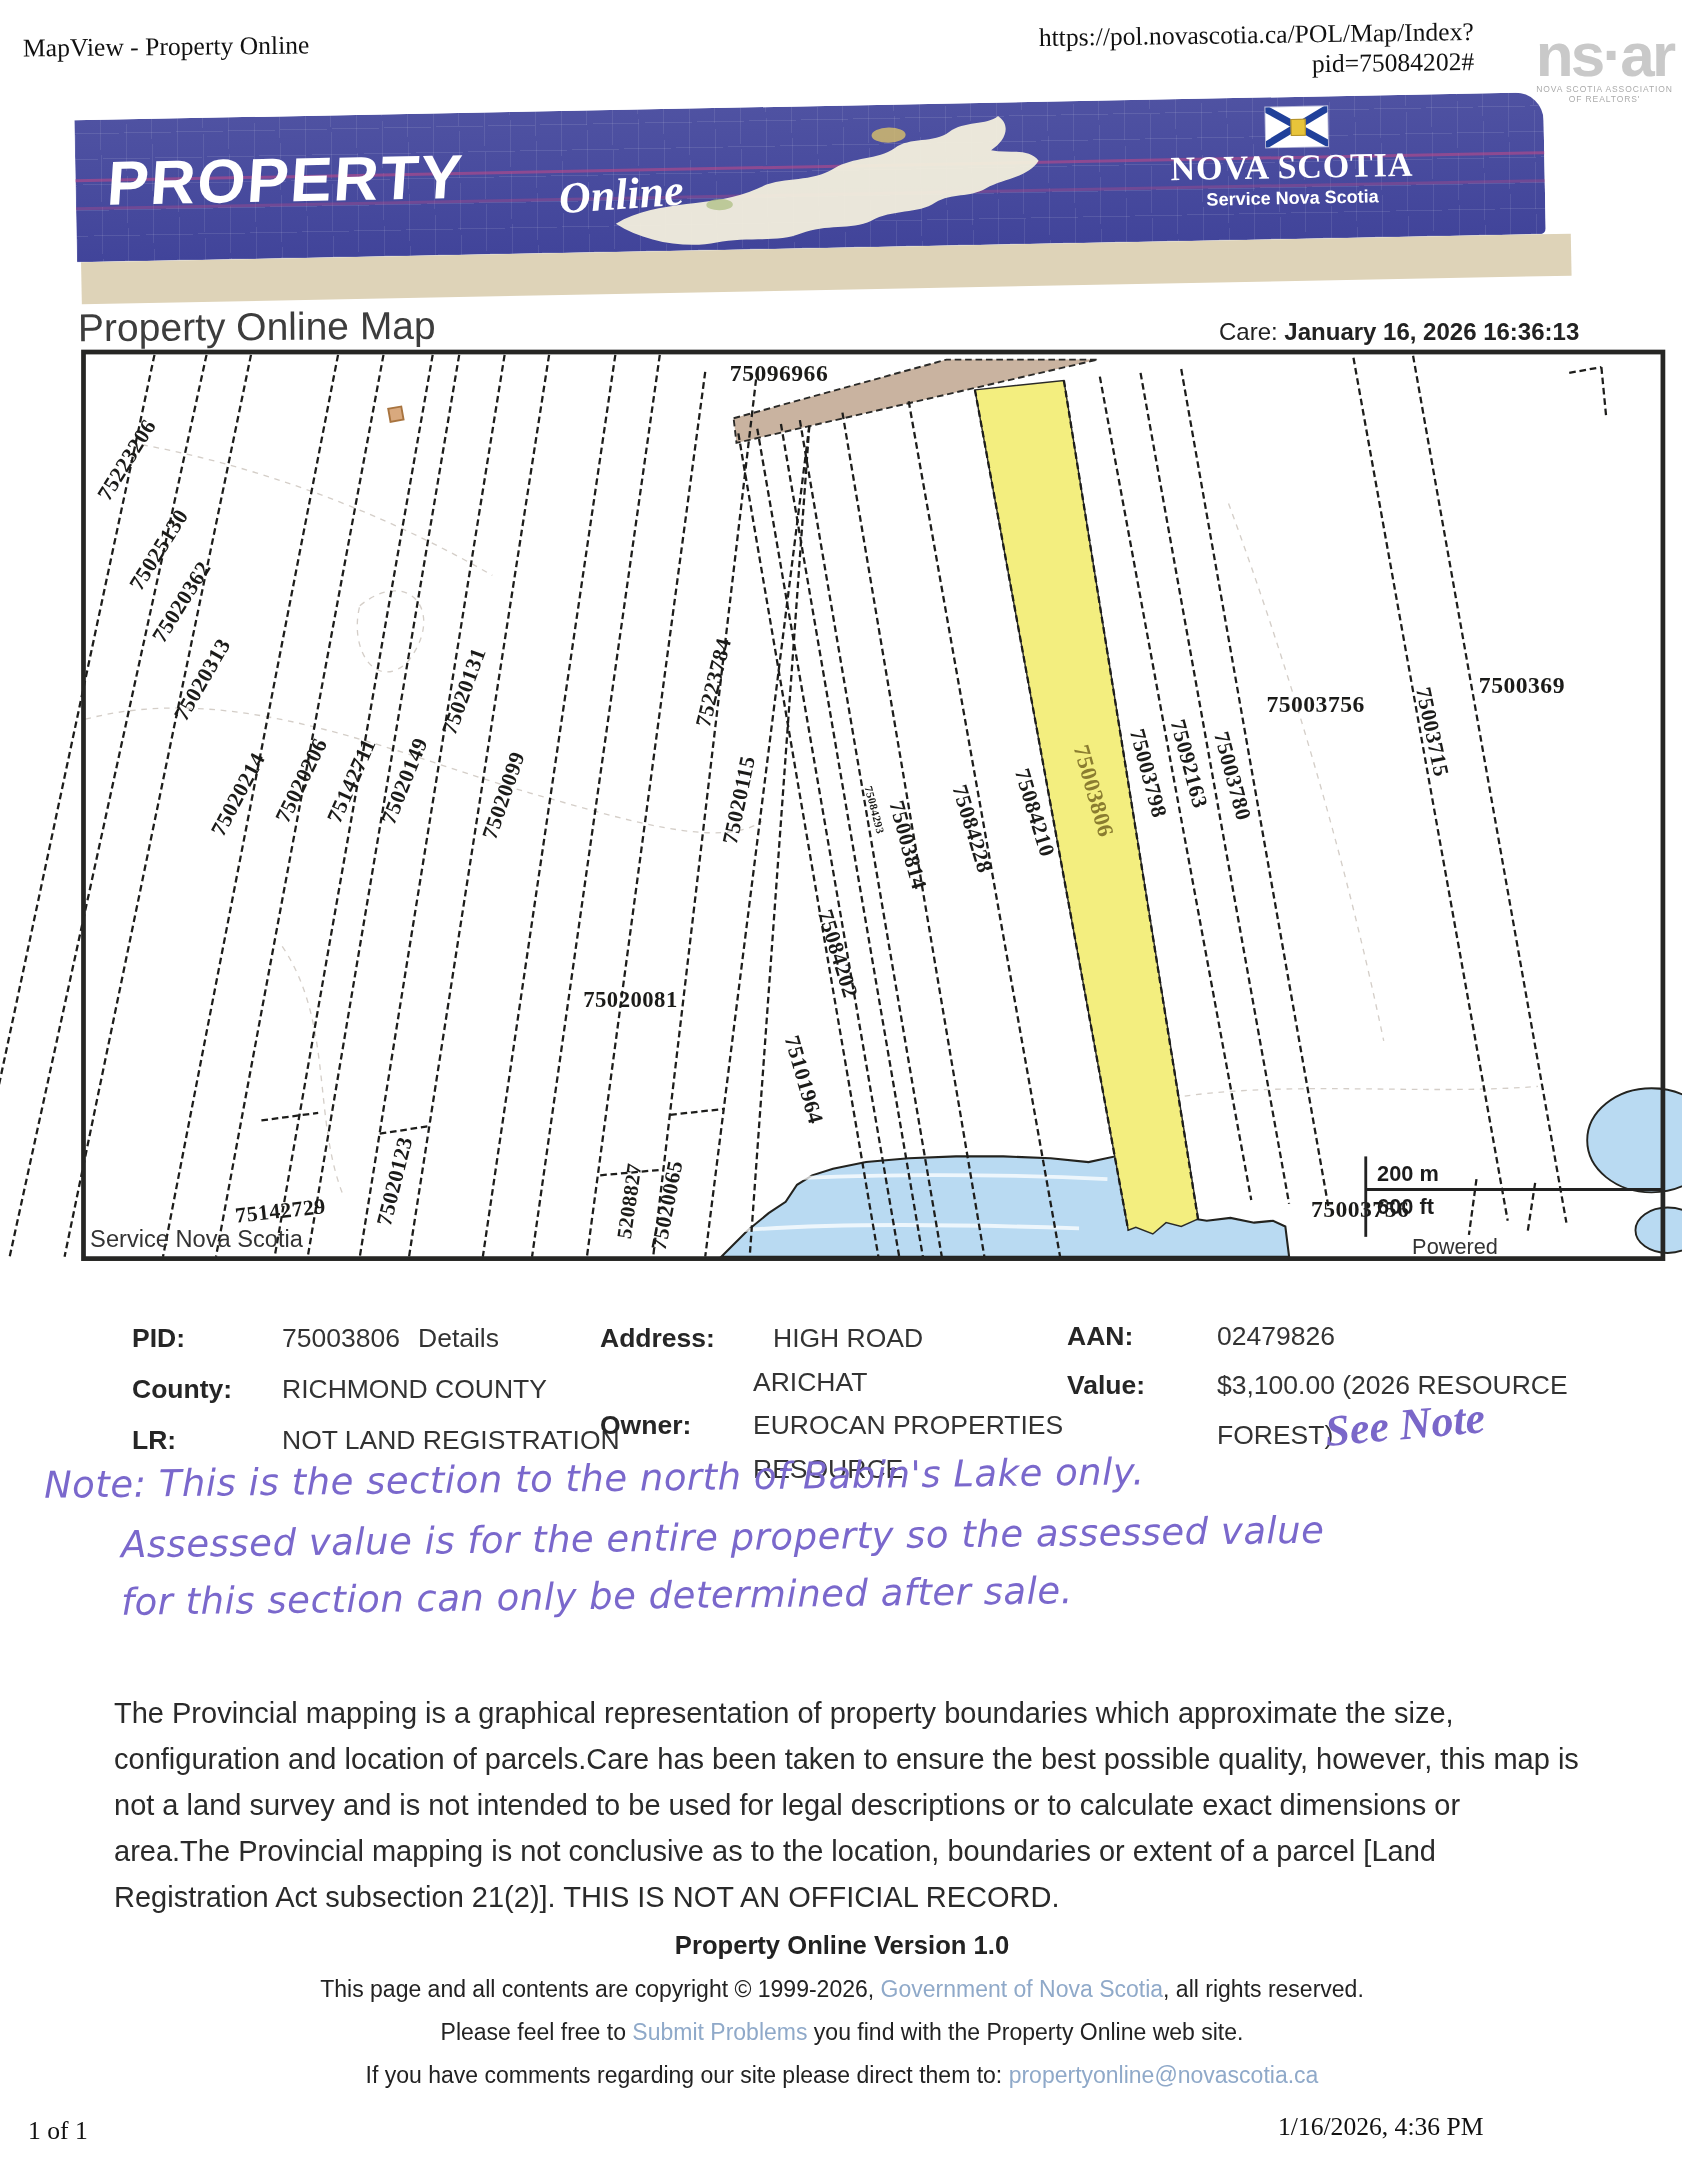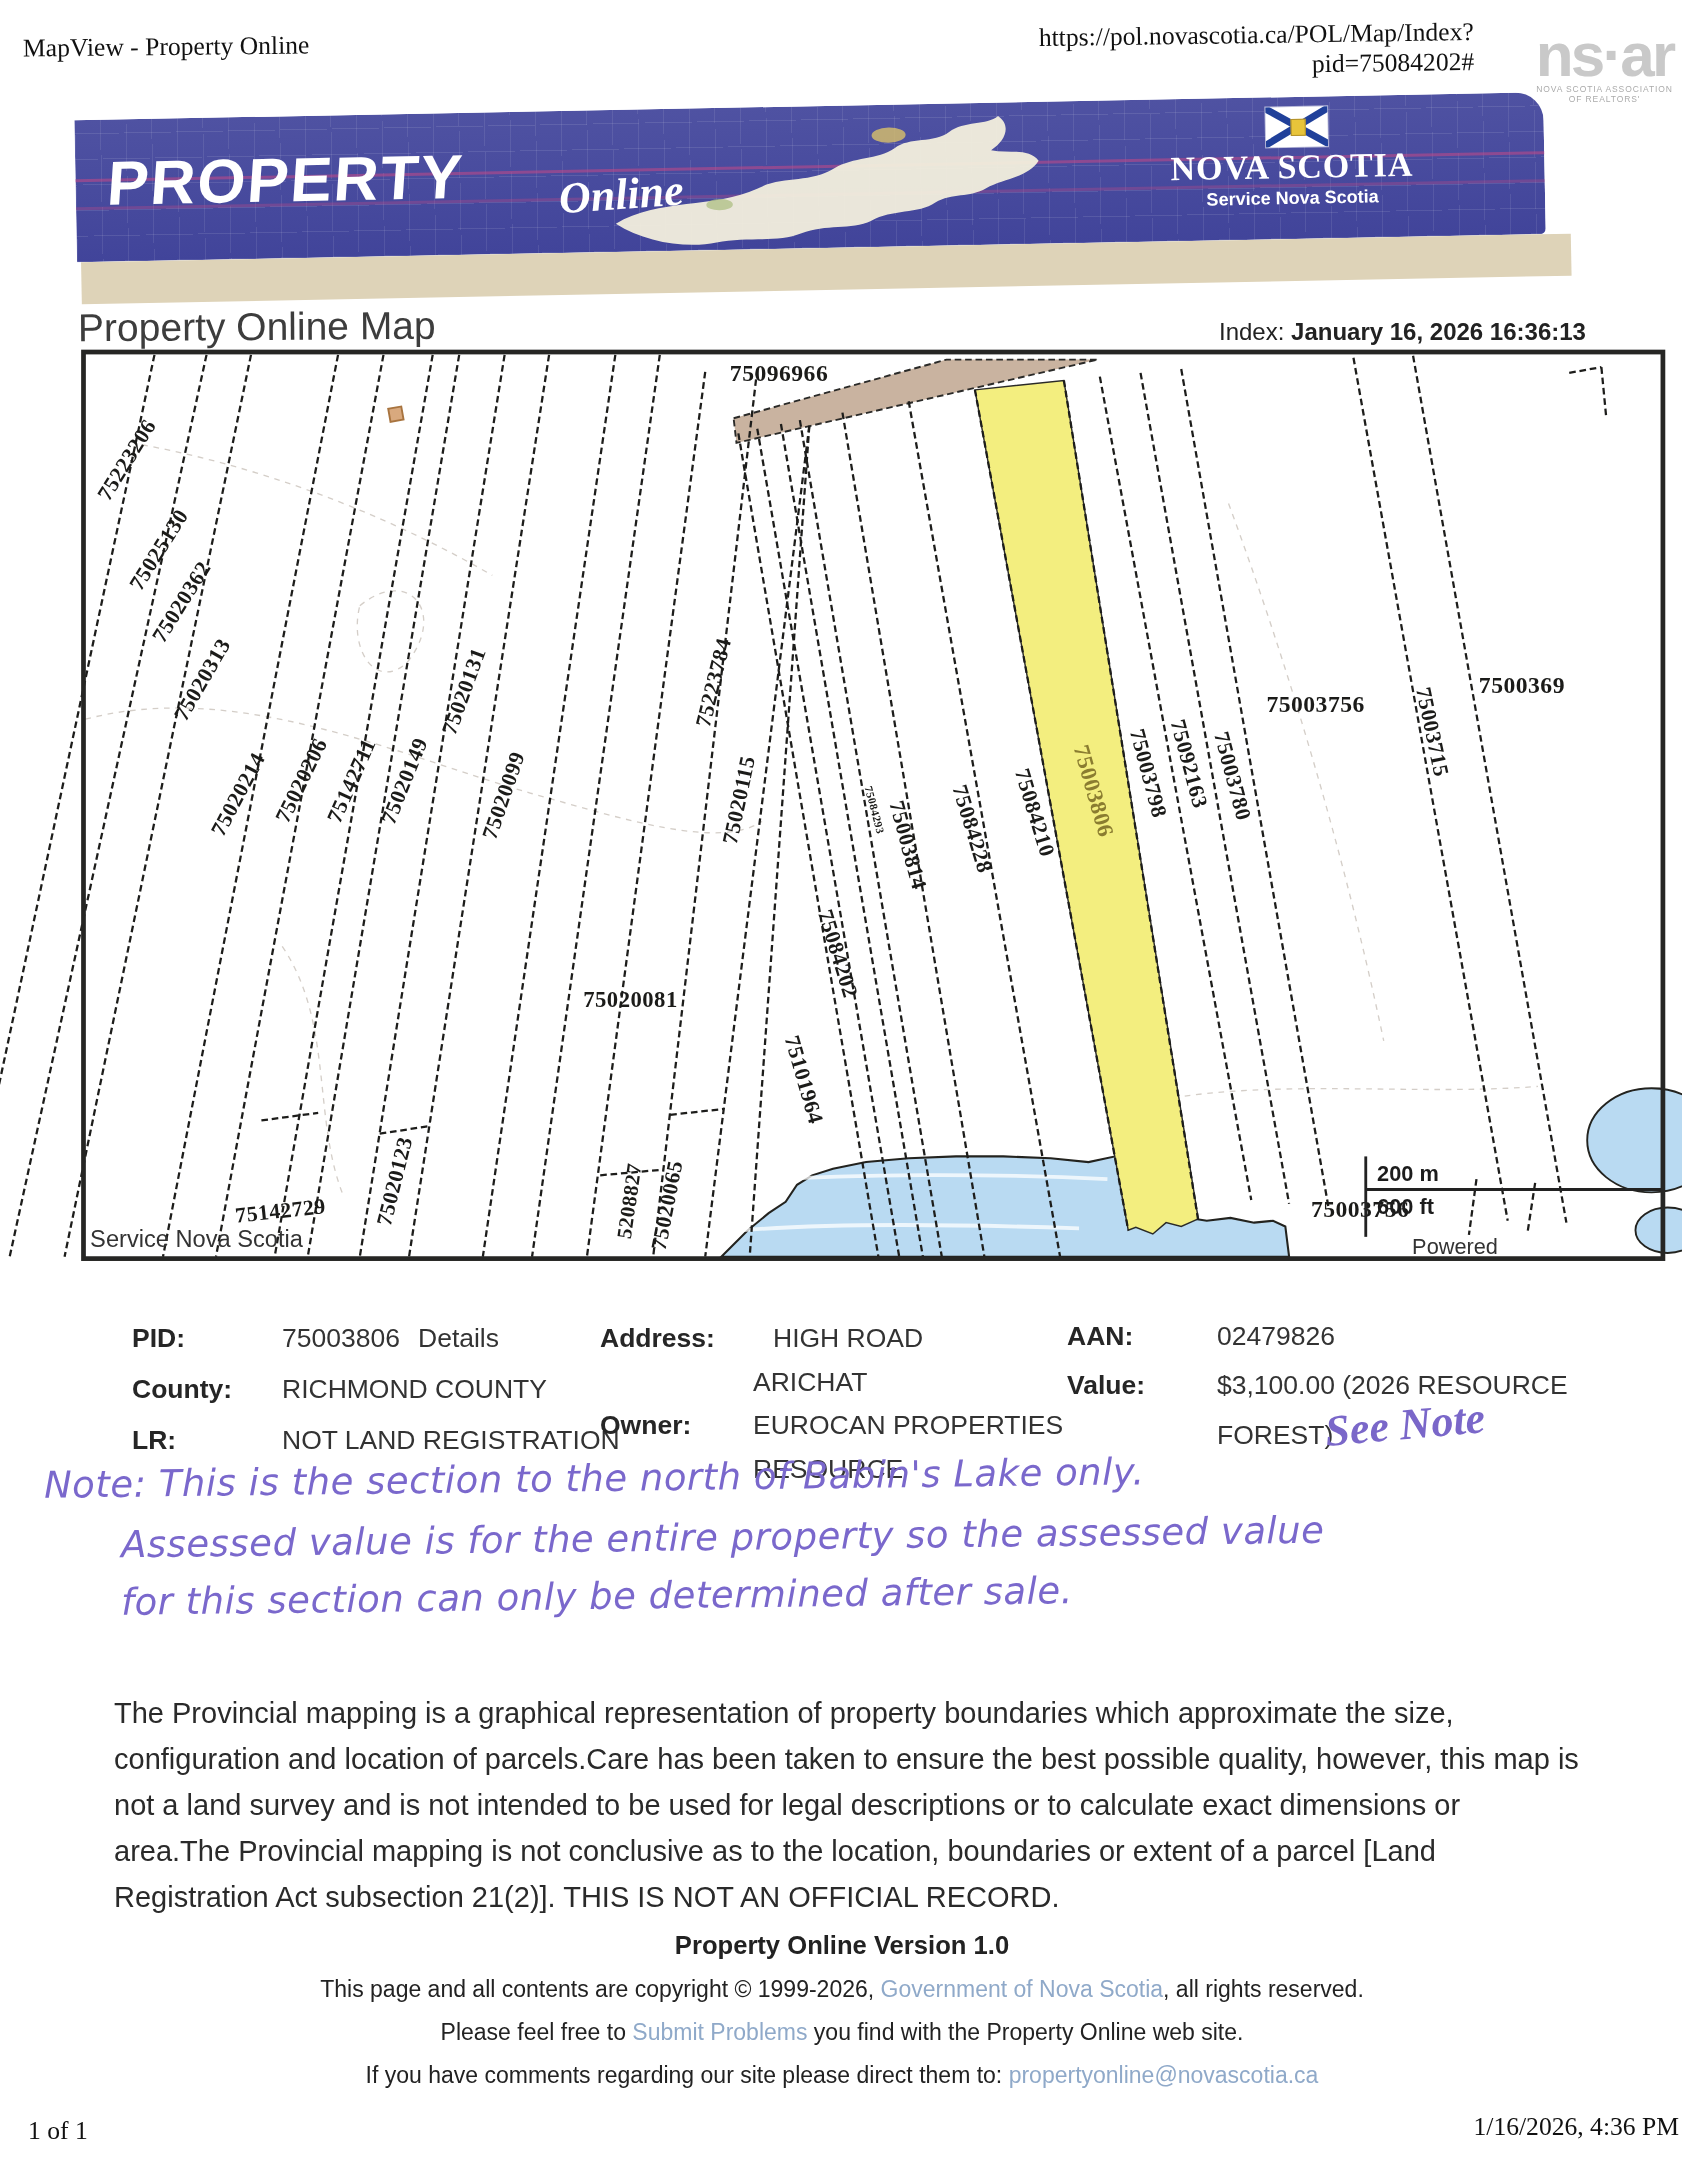--- a/index.html
+++ b/index.html
@@ -49,21 +49,21 @@
   .hand{position:absolute;font-family:"DejaVu Sans",sans-serif;font-style:italic;font-size:37px;
         color:#7a68cc;white-space:nowrap;transform:rotate(-0.7deg);letter-spacing:0.5px;}
   
   .disclaimer{left:114px;top:1690px;width:1469px;font-size:29px;line-height:46px;color:#2a2a2a;}
   
   .footer{left:274px;top:1931px;width:1136px;text-align:center;}
   .f-version{font-weight:700;font-size:25.6px;color:#222;}
   .f-line{font-size:23px;color:#222;margin-top:16px;}
   .f-link{color:#8fa9c9;cursor:pointer;}
   .corner-left{left:28px;top:2116px;font-family:"Liberation Serif",serif;font-size:25.6px;color:#111;}
-  .corner-right{left:1278px;top:2112px;width:401px;text-align:right;font-family:"Liberation Serif",serif;font-size:25.6px;color:#111;}
+  .corner-right{left:1278px;top:2112px;width:401px;font-family:"Liberation Serif",serif;font-size:25.6px;color:#111;}
 </style>
 </head>
 <body>
 
 <div class="page">
 
   <div class="abs tabtitle">MapView - Property Online</div>
   <div class="abs pageurl">https://pol.novascotia.ca/POL/Map/Index?pid=75084202#</div>
 
   <div class="abs nsar">
@@ -91,21 +91,21 @@
           <div class="shield"></div>
       </div>
       <div class="org">NOVA SCOTIA</div>
       <div class="orgsub">Service Nova Scotia</div>
     </div>
     <div class="banner-tan"></div>
   </div>
 
   <div class="abs map-title">Property Online Map</div>
   <div class="abs map-date">
-    <span>Index: </span><b>January 16, 2026 16:36:13</b>
+    <span>Care: </span><b>January 16, 2026 16:36:13</b>
   </div>
 
   <svg id="map-svg" width="1683" height="1287" viewBox="0 0 1778 1360">
       <polygon points="762,1328 790,1300 812,1282 830,1270 842,1252 858,1242 880,1235 915,1228 960,1224 1010,1222 1060,1222 1110,1224 1150,1228 1178,1222 1192,1205 1200,1188 1210,1182 1222,1190 1228,1210 1232,1235 1228,1258 1215,1268 1202,1265 1196,1276 1205,1288 1225,1290 1250,1286 1275,1290 1300,1287 1325,1292 1345,1290 1358,1296 1362,1328" fill="#b9daf2" stroke="#23231f" stroke-width="2.2"></polygon>
       <ellipse cx="1745" cy="1205" rx="68" ry="55" fill="#b9daf2" stroke="#23231f" stroke-width="2"></ellipse>
       <ellipse cx="1762" cy="1300" rx="34" ry="24" fill="#b9daf2" stroke="#23231f" stroke-width="2"></ellipse>
       <path d="M795,1248 C900,1240 1050,1240 1170,1246" fill="none" stroke="#ffffff" stroke-width="4" opacity="0.75"></path>
       <path d="M785,1300 C880,1292 1020,1294 1140,1298" fill="none" stroke="#ffffff" stroke-width="4" opacity="0.75"></path>
       <path d="M90,760 C250,718 420,798 560,838 C660,866 760,898 805,868" fill="none" stroke="#cdc5be" stroke-width="1.4" stroke-dasharray="6 6" opacity="0.85"></path>
       <path d="M150,470 C300,498 430,556 520,608" fill="none" stroke="#cdc5be" stroke-width="1.4" stroke-dasharray="6 6" opacity="0.85"></path>

